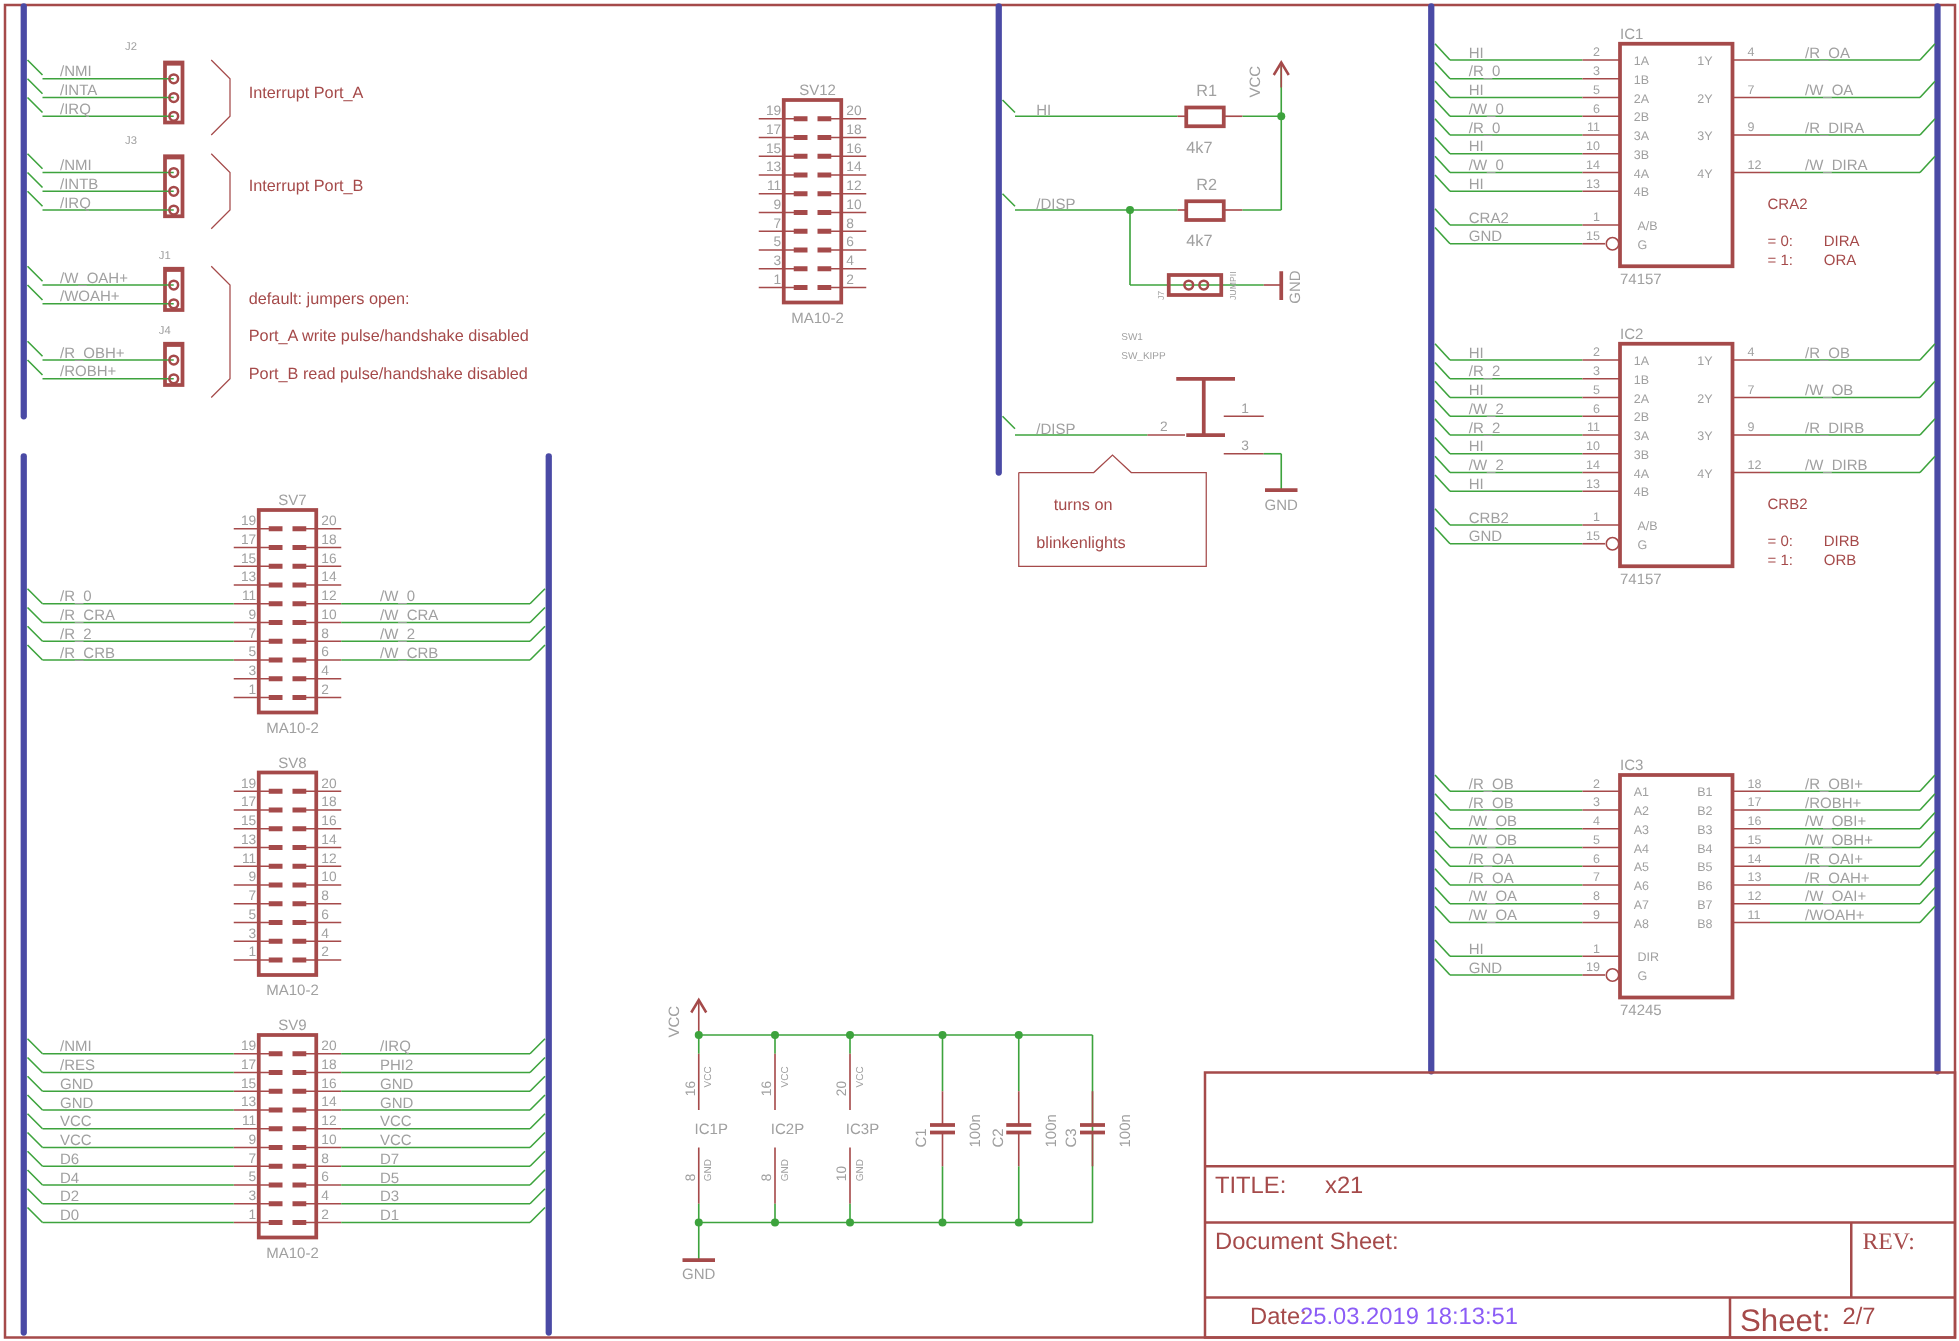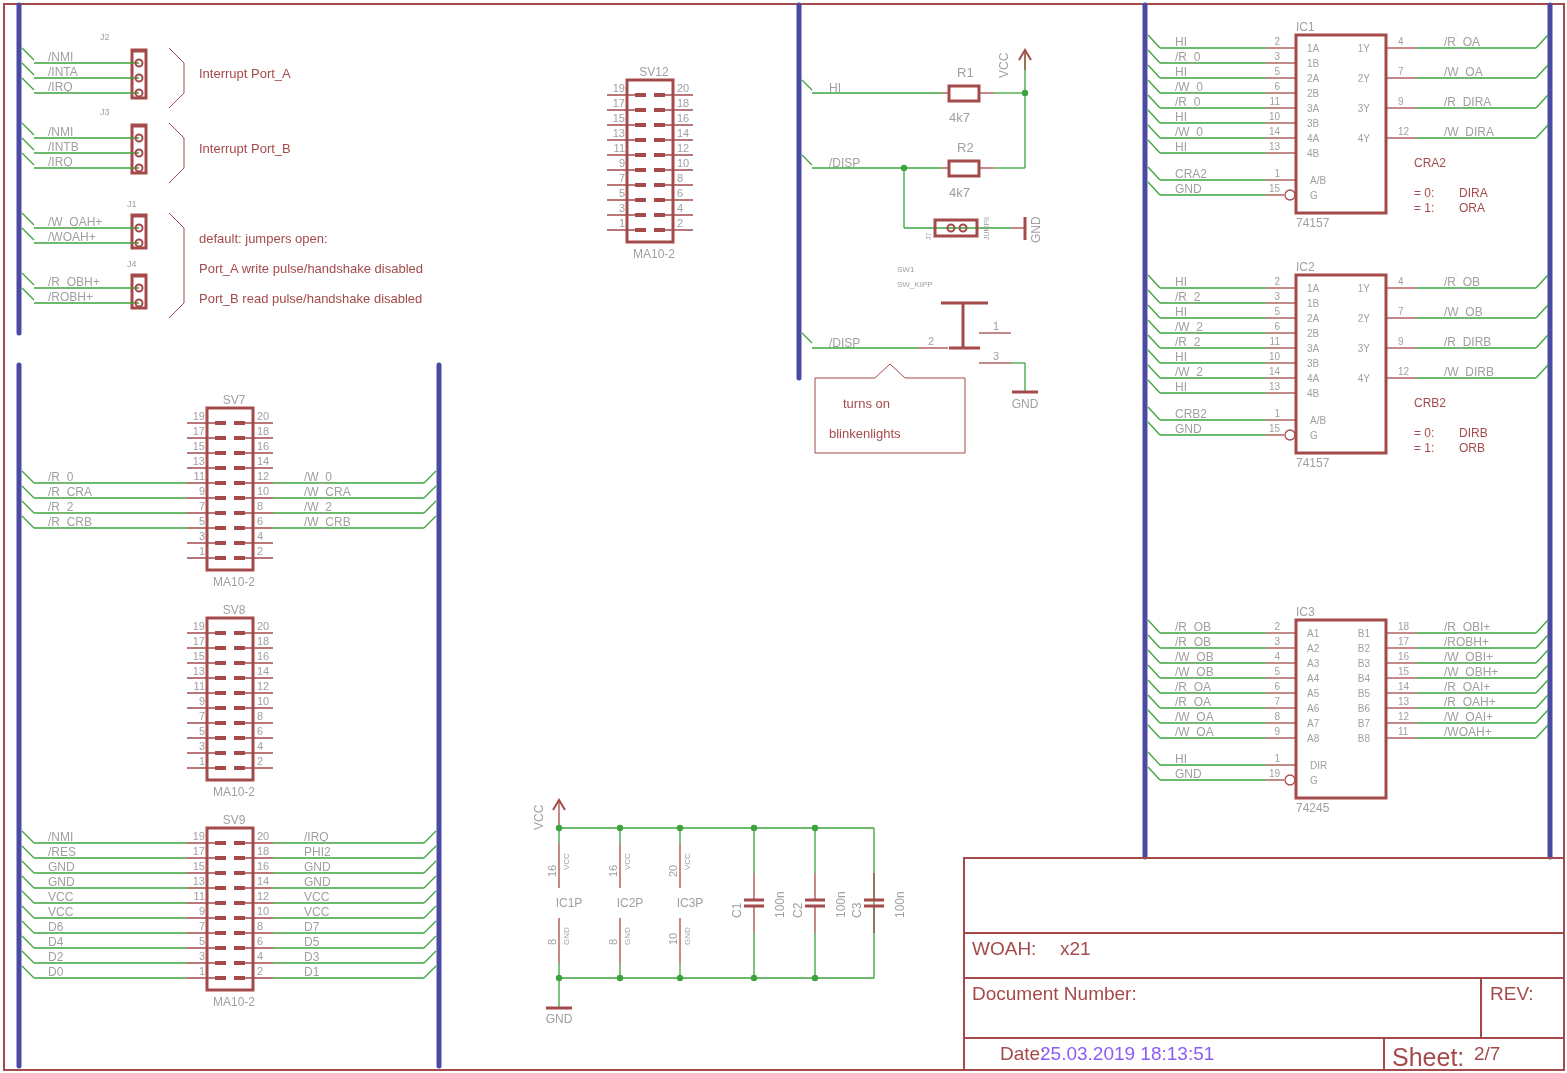--- a/index.html
+++ b/index.html
@@ -873,22 +873,22 @@
         <text x="845" y="918" class="txt gray" font-size="12" text-anchor="start" transform="rotate(-90 845 918)">100n</text>
         <line x1="874" y1="873" x2="874" y2="900" class="pin"></line>
         <line x1="874" y1="906" x2="874" y2="933" class="pin"></line>
         <line x1="864" y1="900" x2="884" y2="900" class="body"></line>
         <line x1="864" y1="906" x2="884" y2="906" class="body"></line>
         <text x="861" y="918" class="txt gray" font-size="12" text-anchor="start" transform="rotate(-90 861 918)">C3</text>
         <text x="904" y="918" class="txt gray" font-size="12" text-anchor="start" transform="rotate(-90 904 918)">100n</text>
       </g>
     </svg>
   <div style="position:absolute;left:964px;top:858px;width:600px;height:212px;">
-    <span class="txt" style="position:absolute;left:8px;top:80px;font-size:19px;color:#a54a4a;">WOAH:</span>
+    <span class="txt" style="position:absolute;left:8px;top:80px;font-size:19px;color:#a54a4a;">TITLE:</span>
     <span class="txt" style="position:absolute;left:96px;top:80px;font-size:19px;color:#a54a4a;">x21</span>
-    <span class="txt" style="position:absolute;left:8px;top:125px;font-size:19px;color:#a54a4a;">Document Number:</span>
-    <span class="txt" style="position:absolute;left:526px;top:125px;font-size:19px;color:#a54a4a;">REV:</span>
+    <span class="txt" style="position:absolute;left:8px;top:125px;font-size:19px;color:#a54a4a;">Document Sheet:</span>
+    <span class="txt" style="position:absolute;left:526px;top:125px;font-size:19px;color:#a54a4a;font-family:Liberation Serif, serif;">REV:</span>
     <span class="txt" style="position:absolute;left:8px;top:185px;font-size:19px;color:#a54a4a;margin-left:28px;">Date:</span>
     <span class="txt" style="position:absolute;left:76px;top:185px;font-size:19px;color:#8b5cf6;">25.03.2019 18:13:51</span>
     <span class="txt" style="position:absolute;left:428px;top:185px;font-size:25px;color:#a54a4a;">Sheet:</span>
     <span class="txt" style="position:absolute;left:510px;top:185px;font-size:19px;color:#a54a4a;">2/7</span>
   </div>
 </div>
 
 </body></html>

